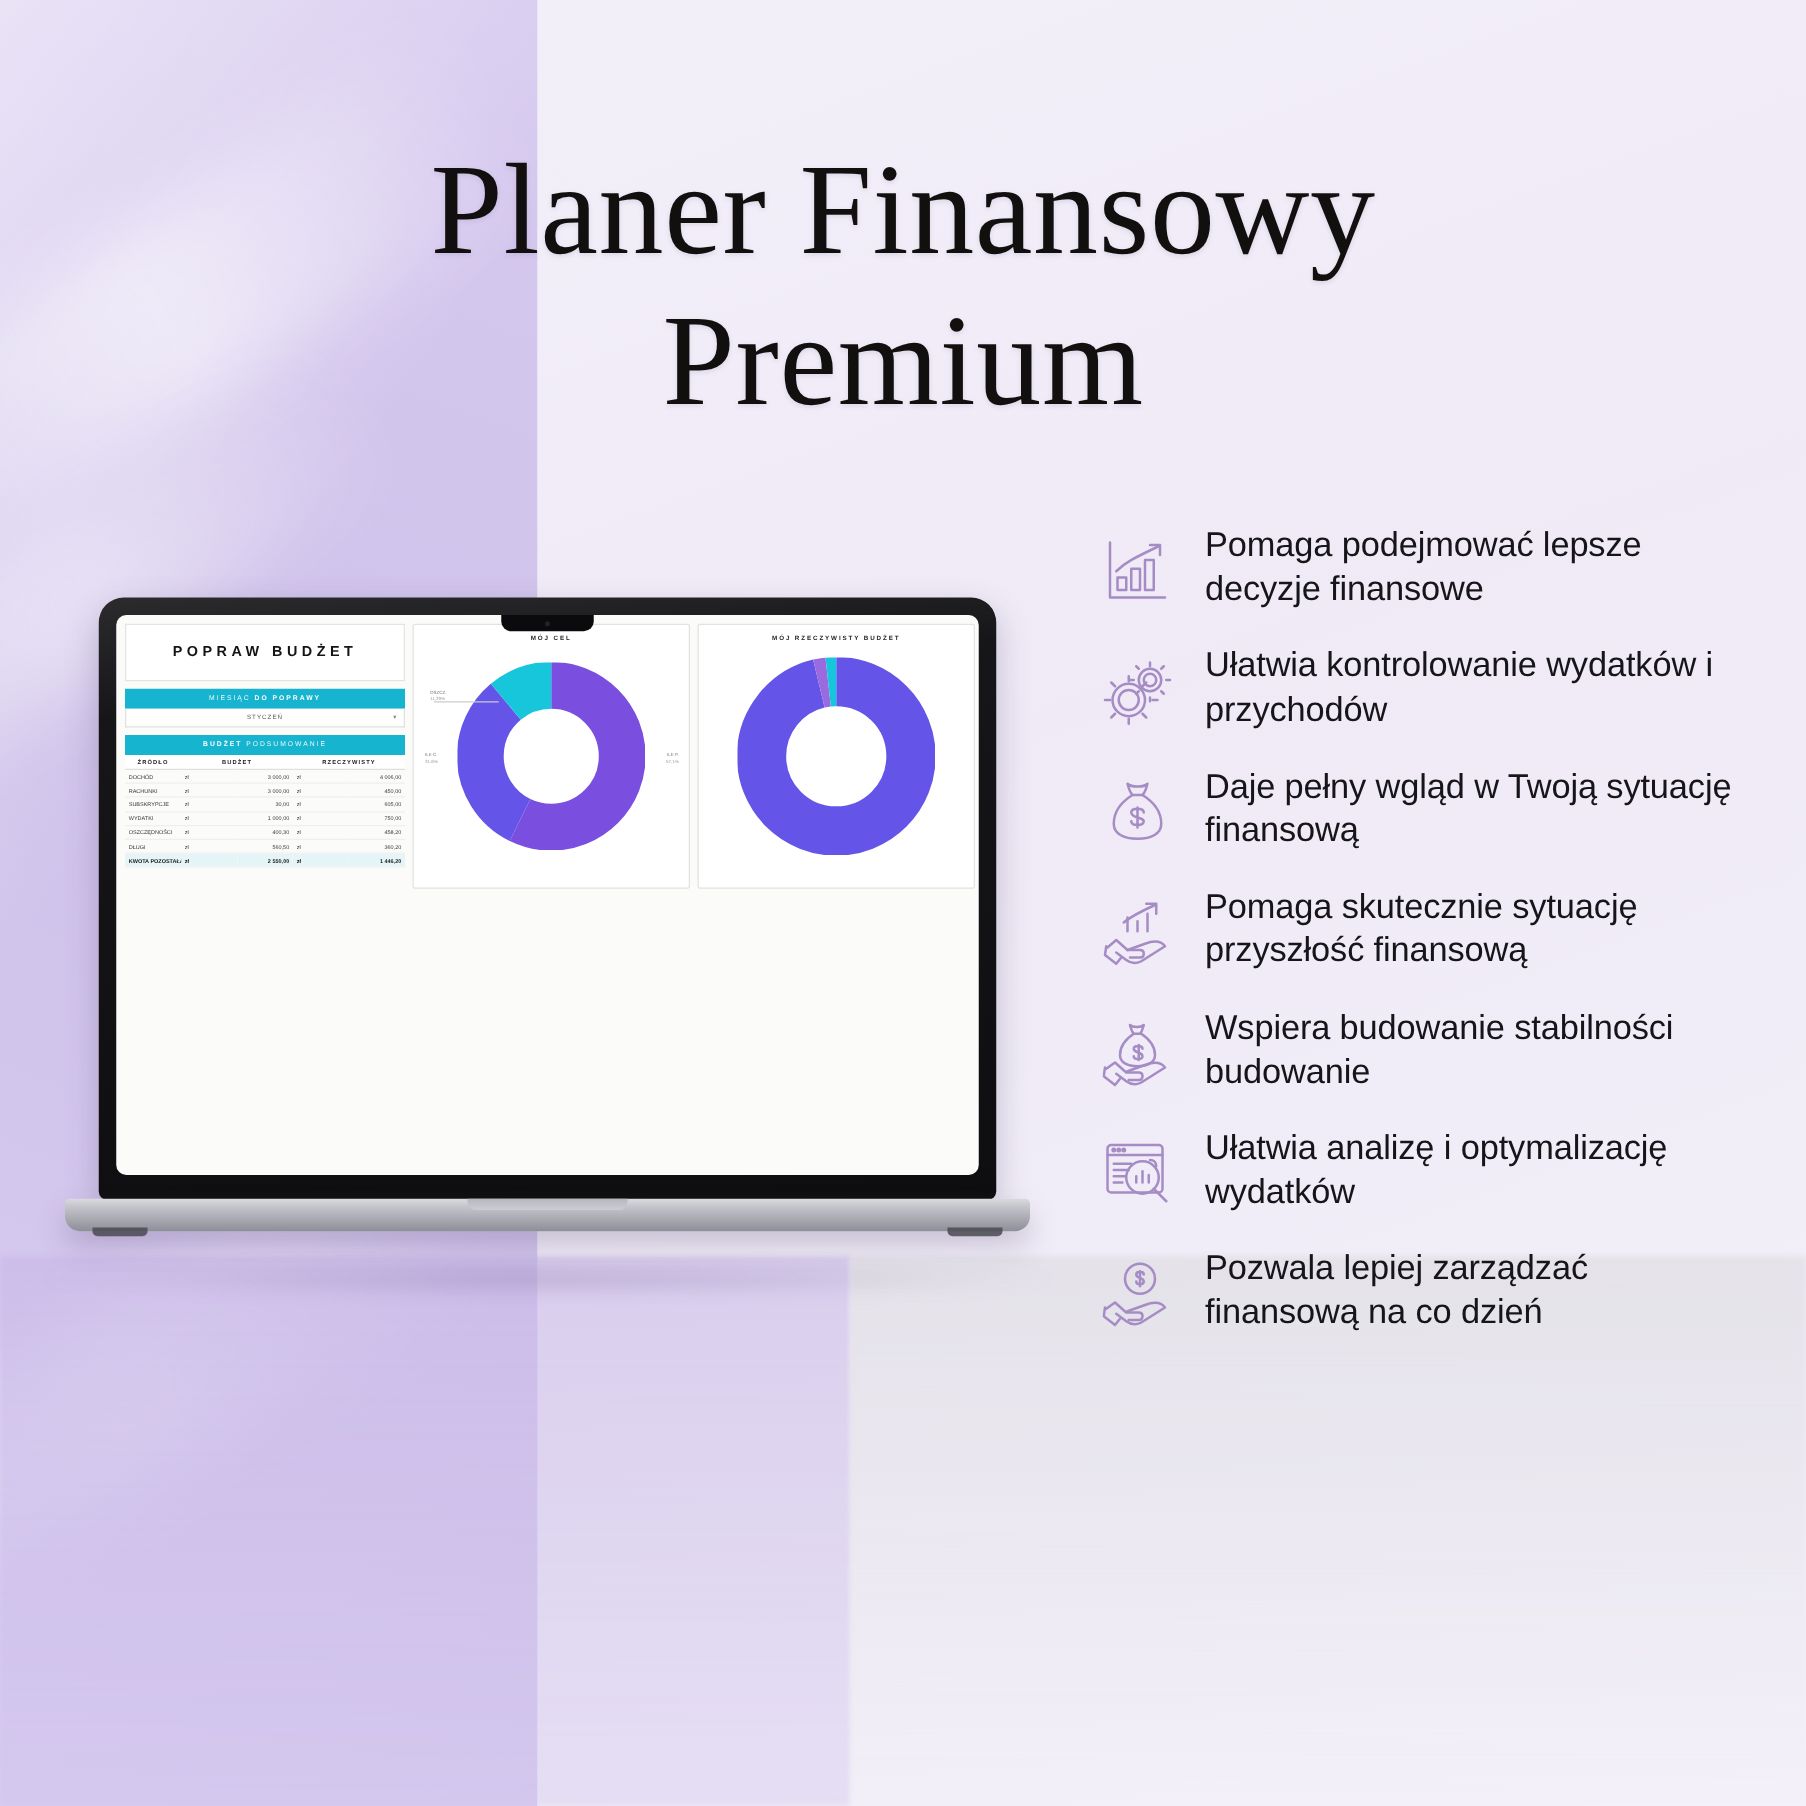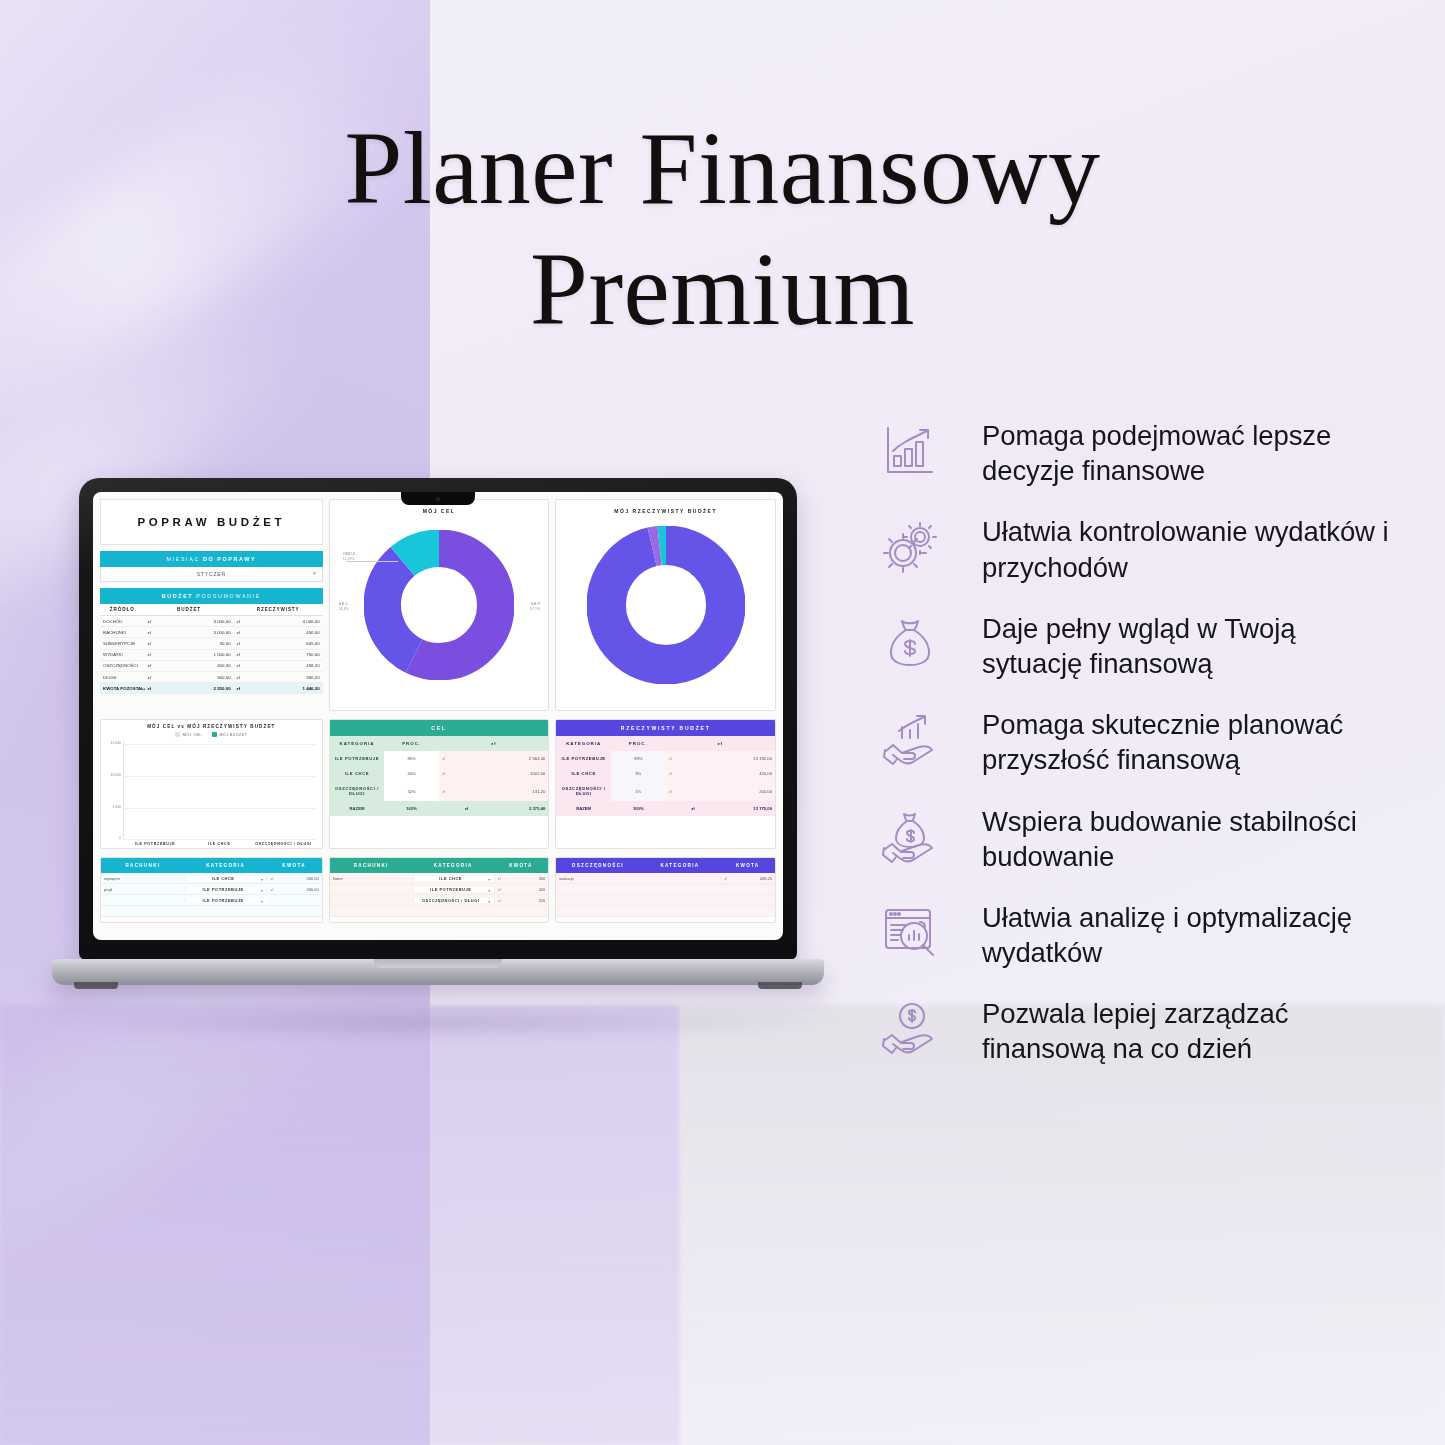--- a/index.html
+++ b/index.html
@@ -86,21 +86,21 @@
   }
   .foot { position:absolute; bottom:-4px; width:44px; height:7px; background:#4a4a52; border-radius:0 0 4px 4px; opacity:.85; }
   .foot.l { left:22px; } .foot.r { right:22px; }
   .lapshadow {
     position:absolute; left:18px; top:1010px; width:840px; height:26px;
     background:radial-gradient(ellipse at center, rgba(110,92,145,.30), rgba(110,92,145,0) 70%);
     filter:blur(7px); z-index:4;
   }
 
   
-  .dash { padding:7px 7px 4px 7px; display:flex; flex-direction:column; gap:8px; height:100%;
+  .dash { padding:7px 7px 4px 7px; display:flex; flex-direction:row; gap:8px; height:100%;
           font-family:"Liberation Sans", sans-serif; }
   .row { display:flex; gap:6px; }
   .card { background:#fff; border:1px solid #e2e2e2; border-radius:2px; overflow:hidden; }
   .c1 { width:224px; } .c2 { width:222px; } .c3 { width:222px; }
 
   .r1 { height:212px; } .r2 { height:130px; } .r3 { height:66px; }
 
   .poprawbox {
     height:46px; display:flex; align-items:center; justify-content:center;
     border:1px solid #e4e4e4; background:#fff;
@@ -193,21 +193,21 @@
   .lrow .b .dd { position:absolute; right:3px; top:1px; color:#999; font-size:4px; }
   .lrow .c { width:25%; text-align:right; padding-right:3px; color:#555; border-left:1px solid #eee;
              position:relative; }
   .lrow .c .cc { position:absolute; left:3px; color:#999; }
   .lbody.cy .b { background:#fff; } .lbody.cy { background:#f6fdfe; }
   .lbody.gr { background:#fdf4f2; } .lbody.gr .b { background:#fff; }
   .lbody.vi { background:#fdf3f7; } .lbody.vi .b { background:#fff; }
 
   
   #features { position:absolute; z-index:6; left:878px; top:418px; width:520px; }
-  .feat { display:flex; align-items:flex-start; gap:40px; margin-bottom:26px; }
+  .feat { display:flex; align-items:flex-end; gap:22px; margin-bottom:26px; }
   .feat .ico { width:64px; min-width:64px; height:64px; display:flex; align-items:center; justify-content:center; }
   .feat .txt {
     font-size:27.5px; line-height:1.28; color:#16161a; letter-spacing:-.1px;
   }
   svg { display:block; }
 </style>
 </head>
 <body>
 
 <div id="bg">
@@ -630,21 +630,21 @@
       <div class="ico">
         <svg width="56" height="56" viewBox="0 0 56 56" fill="none" stroke="#a58cc4" stroke-width="2" stroke-linecap="round" stroke-linejoin="round">
           <path d="M20 27V16M28 27v-8M36 27v-14"></path>
           <path d="M17 20c6-5 14-9 25-14"></path>
           <path d="M35 5h8v8"></path>
           <path d="M4 40l7-6 9 8h10c2 0 3 1 3 3s-1 3-3 3h-8"></path>
           <path d="M20 42l14-5c8-3 13-2 16 2L31 51c-4 2-8 2-12-1l-8-6"></path>
           <path d="M3 39l-1 7 9 7 4-5"></path>
         </svg>
       </div>
-      <div class="txt">Pomaga skutecznie planować przyszłość finansową</div>
+      <div class="txt">Pomaga skutecznie sytuację przyszłość finansową</div>
     </div>
     <div class="feat">
       <div class="ico">
         <svg width="56" height="56" viewBox="0 0 56 56" fill="none" stroke="#a58cc4" stroke-width="2" stroke-linecap="round" stroke-linejoin="round">
           <path d="M22 6c2 2 9 2 11 0-1 3-1 5-3 7h-5c-2-2-2-4-3-7z"></path>
           <path d="M25 13c-6 4-11 10-11 17 0 6 6 9 14 9s14-3 14-9c0-7-5-13-11-17"></path>
           <path d="M29 22v12M32 25c0-1.5-1.4-2.3-3.5-2.3S25 23.5 25 25s1.4 2.3 3.5 3 3.5 1.5 3.5 3-1.4 2.3-3.5 2.3S25 32.5 25 31"></path>
           <path d="M3 41l7-5 9 8h10c2 0 3 1 3 3s-1 3-3 3h-8"></path>
           <path d="M20 43l14-5c8-3 13-2 16 2L31 52c-4 2-8 2-12-1l-8-6"></path>
           <path d="M2 40l-1 7 9 7 4-5"></path>

